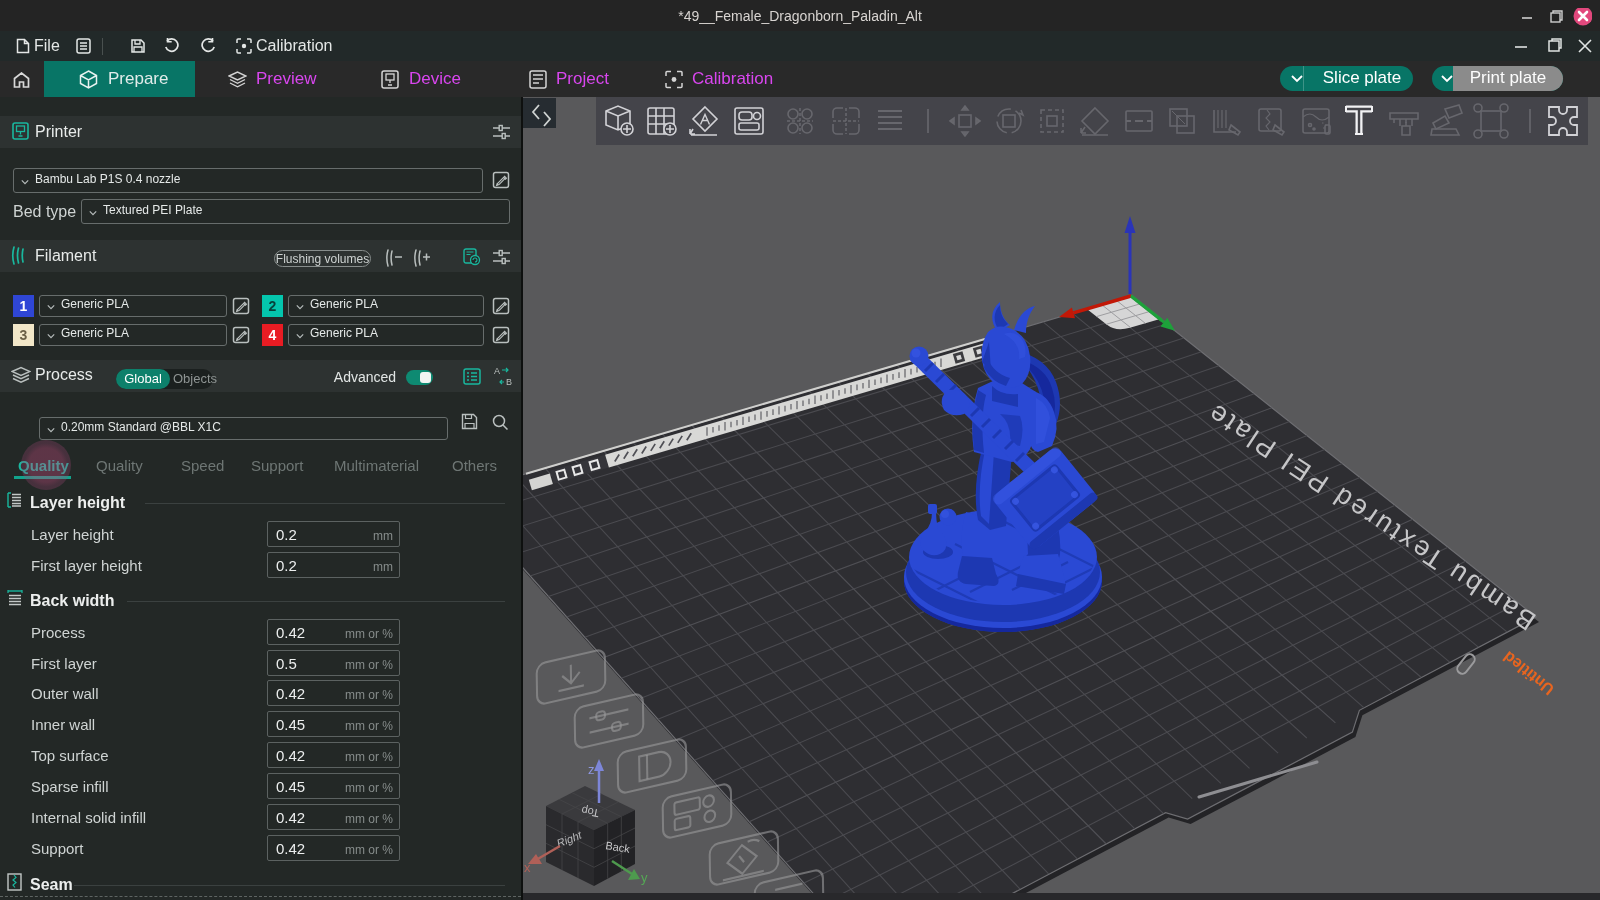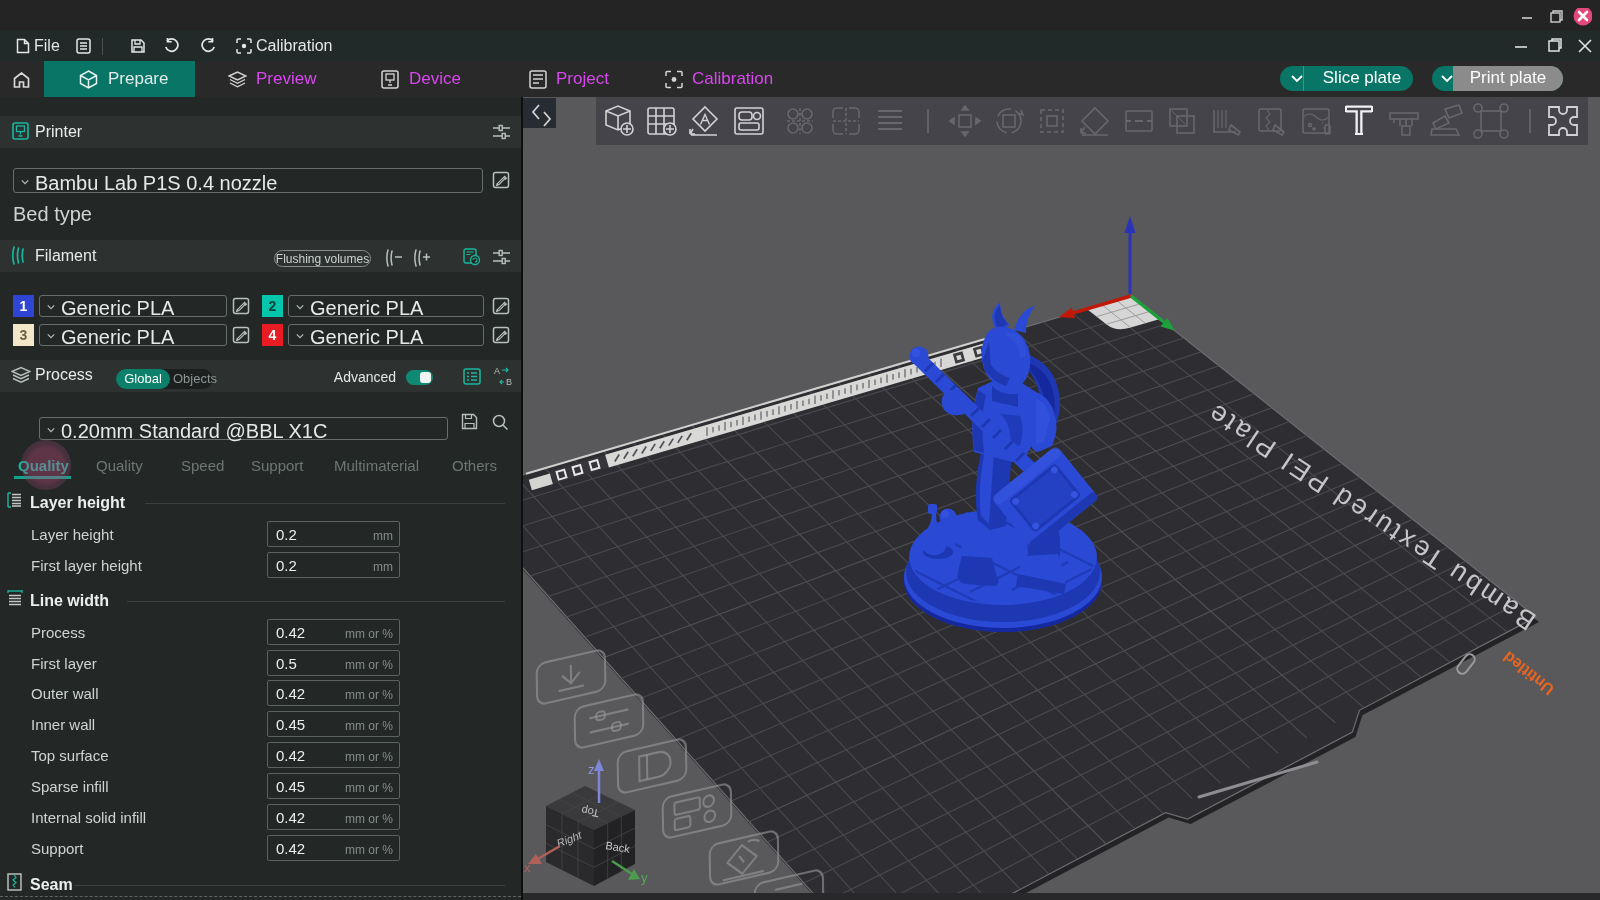--- a/index.html
+++ b/index.html
@@ -4,32 +4,33 @@
 html,body { width:1600px; height:900px; overflow:hidden; background:#242424;
   font-family:"Liberation Sans", sans-serif; }
 .abs { position:absolute; }
 #titlebar { position:absolute; left:0; top:0; width:1600px; height:31px; background:#242424; }
 #titlebar .t { position:absolute; left:0; right:0; top:8px; text-align:center; color:#d8d4d1; font-size:14px; }
 #menubar { position:absolute; left:0; top:31px; width:1600px; height:30px; background:#222929; color:#e4e7e6; }
 #tabbar { position:absolute; left:0; top:61px; width:1600px; height:36px; background:#292929; }
 .tab { position:absolute; top:0; height:36px; display:flex; align-items:center; color:#d946ef; font-size:17px; }
 #panel { position:absolute; left:0; top:97px; width:523px; height:803px; background:#232826; border-right:2px solid #0e100f; }
 .shead { position:absolute; left:0; width:521px; height:32px; background:#2d3231; }
-.ddown { position:absolute; border:1px solid #676d6c; border-radius:3px; color:#e5e9e8; font-size:20px; }
+.ddown { position:absolute; border:1px solid #676d6c; border-radius:3px; color:#e5e9e8; font-size:12px; }
 .ddcaret { position:absolute; left:7px; top:50%; margin-top:-3px; width:8px; height:8px; }
 .lbl { position:absolute; color:#cfd4d3; font-size:15px; }
 .pbox { position:absolute; left:267px; width:133px; height:26px; border:1px solid #5c6261; border-radius:2px; }
 .pbox .v { position:absolute; left:8px; top:4px; font-size:15px; color:#eceeee; }
 .pbox .u { position:absolute; right:6px; top:7px; font-size:12px; color:#868c8b; }
 .ghead { position:absolute; left:30px; color:#eceeed; font-size:16px; font-weight:bold; }
 .gline { position:absolute; height:1px; background:#3b4140; }
 .ptab { position:absolute; top:457px; font-size:15px; color:#6e7674; }
 svg.ic { display:block; }
 </style></head><body>
 <div id="titlebar">
+ <div class="t">*49__Female_Dragonborn_Paladin_Alt</div>
  <svg class="abs" style="left:1516px;top:8px" width="76" height="18" viewBox="0 0 76 18">
   <path d="M6,10H16" stroke="#cfcfcf" stroke-width="1.6"></path>
   <rect x="35" y="5" width="9" height="9" fill="none" stroke="#cfcfcf" stroke-width="1.4"></rect>
   <path d="M37,5V3h9v9h-2" fill="none" stroke="#cfcfcf" stroke-width="1.4"></path>
   <circle cx="67" cy="8" r="9.5" fill="#e2487d"></circle>
   <path d="M63,4l8,8M71,4l-8,8" stroke="#fff" stroke-width="2.6" stroke-linecap="round"></path>
  </svg>
 </div>
 <div id="menubar">
  <svg class="abs" style="left:16px;top:7px" width="14" height="16" viewBox="0 0 14 16">
@@ -127,21 +128,27 @@
         <path d="M1,2l4,4l4,-4" fill="none" stroke="#b6bcbb" stroke-width="1.5"></path>
       </svg>
       <div class="abs" style="left:21px;top:3px">Bambu Lab P1S 0.4 nozzle</div>
     </div>
     <div class="abs" style="left:492px;top:74px">
       <svg class="ic" width="18" height="18" viewBox="0 0 18 18">
         <rect x="1.5" y="1.5" width="15" height="15" rx="2" fill="none" stroke="#b9bfbe" stroke-width="1.5"></rect>
         <path d="M5.2,12.8L11.6,6.4M7,13.6L13.4,7.2M5.2,12.8L4.6,14.4L6.2,13.8Z M11.6,6.4l1.8,1.8l1-1l-1.8,-1.8Z" fill="none" stroke="#b9bfbe" stroke-width="1.2"></path>
       </svg>
     </div>
-    <div class="lbl" style="left:13px;top:106px;font-size:20px">Bed type</div>
+    <div class="lbl" style="left:13px;top:106px;font-size:16px">Bed type</div>
+    <div class="ddown" style="left:81px;top:102px;width:429px;height:25px">
+      <svg class="ddcaret" viewBox="0 0 10 8">
+        <path d="M1,2l4,4l4,-4" fill="none" stroke="#b6bcbb" stroke-width="1.5"></path>
+      </svg>
+      <div class="abs" style="left:21px;top:3px">Textured PEI Plate</div>
+    </div>
     <div class="shead" style="top:143px"></div>
     <svg class="abs" style="left:11px;top:149px" width="20" height="19" viewBox="0 0 20 19">
       <path d="M3,1 q-2.5,8.5 0,17 M7.5,2 q-2,7.5 0,15 M12,3 q-1.5,6.5 0,13" fill="none" stroke="#19b79e" stroke-width="1.7" stroke-linecap="round"></path>
     </svg>
     <div class="abs" style="left:35px;top:150px;color:#e8ebea;font-size:16px">Filament</div>
     <div class="abs" style="left:274px;top:153px;width:97px;height:17px;border:1px solid #878d8c;border-radius:9px;color:#ced3d2;font-size:12px;text-align:center;line-height:16px">Flushing volumes</div>
     <svg class="abs" style="left:385px;top:152px" width="19" height="18" viewBox="0 0 19 18">
       <path d="M3,1q-2.3,8 0,16M7,2q-1.8,7 0,14" fill="none" stroke="#b9bfbe" stroke-width="1.5" stroke-linecap="round"></path>
       <path d="M10,8h7" stroke="#b9bfbe" stroke-width="1.5"></path>
     </svg>
@@ -277,21 +284,21 @@
       <div class="v">0.2</div>
       <div class="u">mm</div>
     </div>
     <div class="abs" style="left:6px;top:492px">
       <svg class="ic" width="18" height="18" viewBox="0 0 18 18">
         <path d="M2,2h14" stroke="#19b79e" stroke-width="1.4"></path>
         <path d="M2,1v3M16,1v3" stroke="#19b79e" stroke-width="1.2"></path>
         <path d="M3,6.5h12M3,9.5h12M3,12.5h12M3,15.5h12" stroke="#c3c8c7" stroke-width="1.6"></path>
       </svg>
     </div>
-    <div class="ghead" style="top:495px">Line width</div>
+    <div class="ghead" style="top:495px">Back width</div>
     <div class="gline" style="left:127px;top:504px;width:378px"></div>
     <div class="lbl" style="left:31px;top:527px">Process</div>
     <div class="pbox" style="top:522px">
       <div class="v">0.42</div>
       <div class="u">mm or %</div>
     </div>
     <div class="lbl" style="left:31px;top:558px">First layer</div>
     <div class="pbox" style="top:553px">
       <div class="v">0.5</div>
       <div class="u">mm or %</div>

